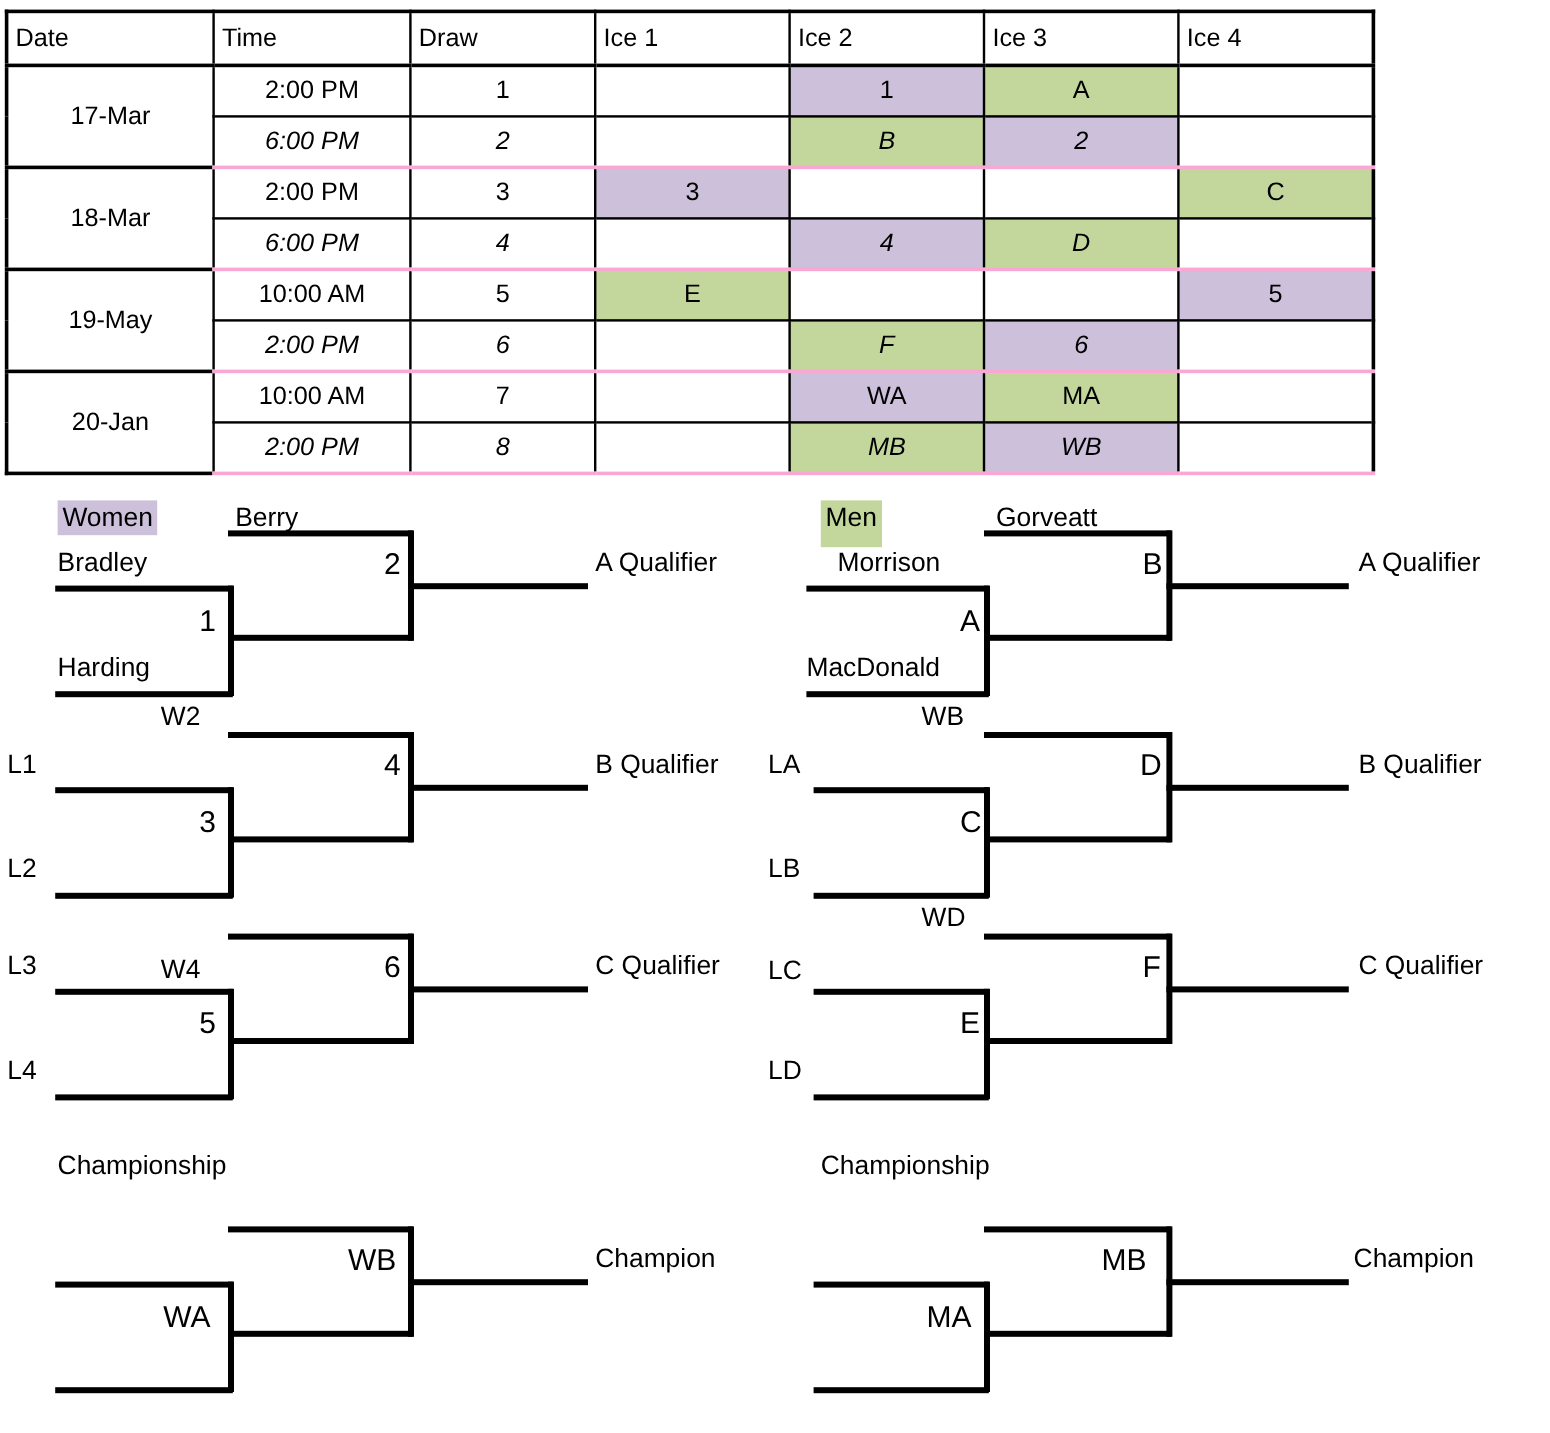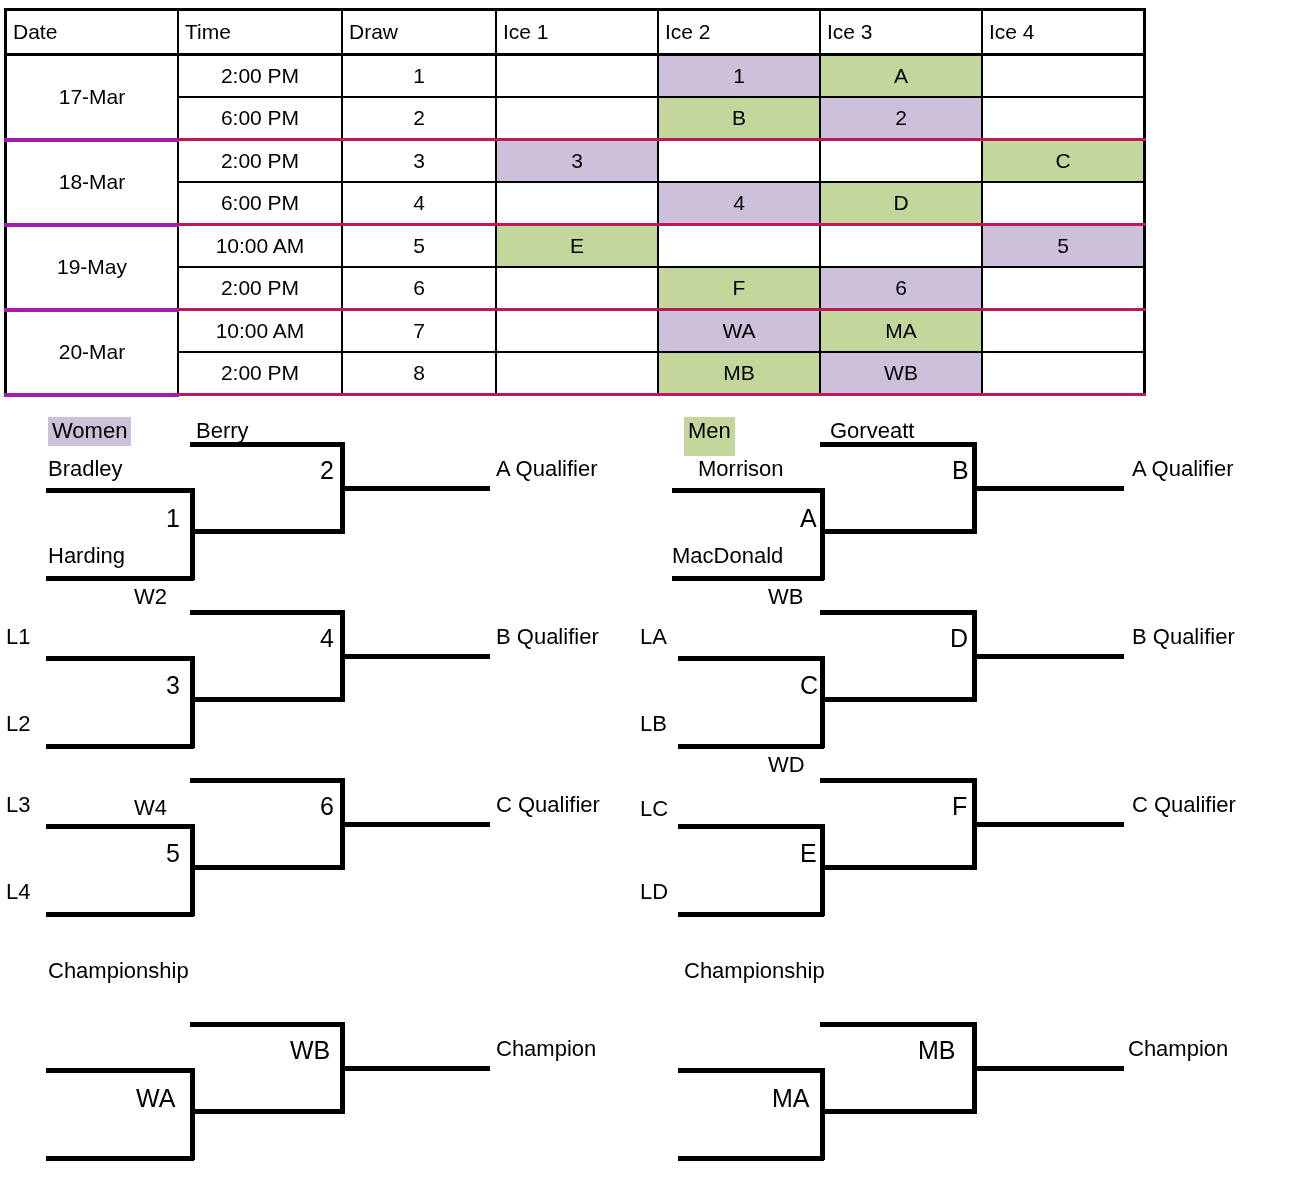--- a/index.html
+++ b/index.html
@@ -26,24 +26,24 @@
     vertical-align:middle;
     background:#fff;
   }
   #schedule-table thead th{
     text-align:left;
     border-bottom:3px solid #000;
     height:42px;
   }
   #schedule-table tbody td.date-cell{
     border-top:3px solid #000;
-    border-bottom:4px solid #a21caf;
+    border-bottom:1px solid #a21caf;
   }
   #schedule-table tbody tr.band-start td{ border-top:3px solid #000; }
-  #schedule-table tbody tr.band-end td{ border-bottom:3px solid #be185d; }
+  #schedule-table tbody tr.band-end td{ border-bottom:3px solid #f9a8d4;font-style:italic; }
   .w-date{width:158px;}
   .w-time{width:150px;}
   .w-draw{width:140px;}
   .w-ice{width:148px;}
   .cell-purple{background:#ccc0da !important;}
   .cell-green{background:#c3d69b !important;}
 
   
   #brackets{position:absolute;left:0;top:398px;width:1292px;height:796px;}
   .bk-label{
@@ -121,21 +121,21 @@
       </tr>
       <tr class="band-end">
         <td class="w-time ">2:00 PM</td>
         <td class="w-draw ">6</td>
         <td class="w-ice "></td>
         <td class="w-ice cell-green">F</td>
         <td class="w-ice cell-purple">6</td>
         <td class="w-ice "></td>
       </tr>
       <tr class="band-start">
-        <td class="date-cell w-date" rowspan="2">20-Mar</td>
+        <td class="date-cell w-date" rowspan="2">20-Jan</td>
         <td class="w-time ">10:00 AM</td>
         <td class="w-draw ">7</td>
         <td class="w-ice "></td>
         <td class="w-ice cell-purple">WA</td>
         <td class="w-ice cell-green">MA</td>
         <td class="w-ice "></td>
       </tr>
       <tr class="band-end">
         <td class="w-time ">2:00 PM</td>
         <td class="w-draw ">8</td>

